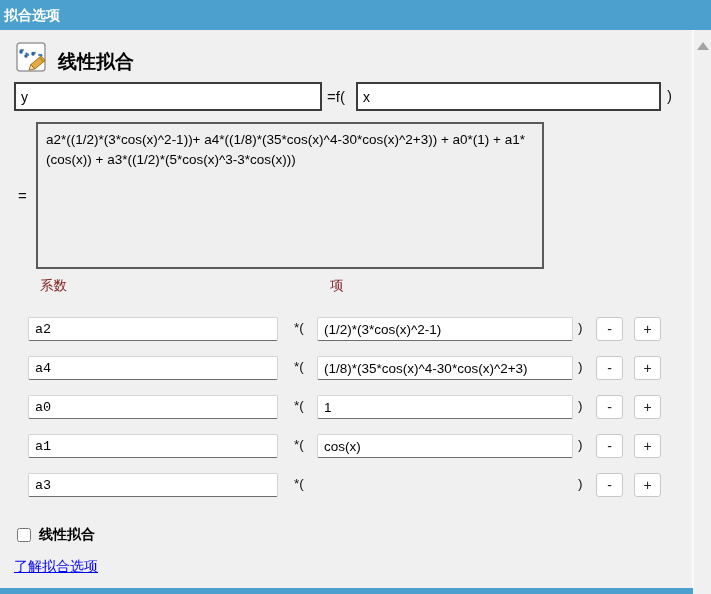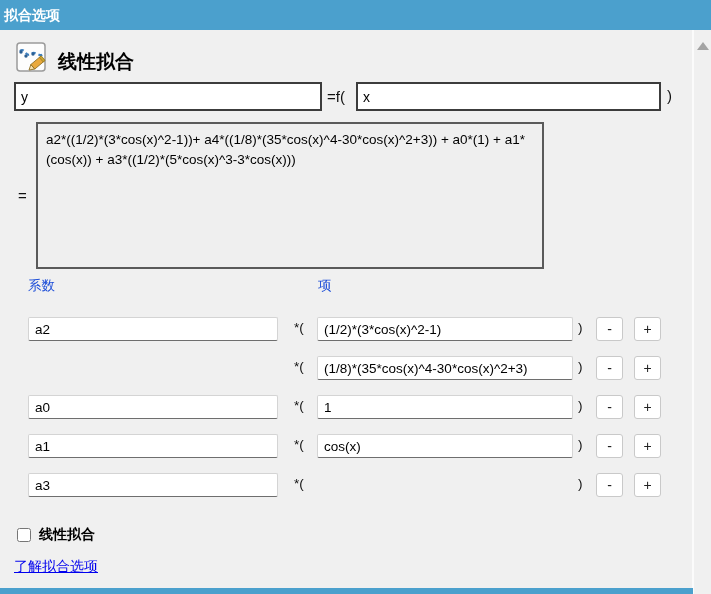--- a/index.html
+++ b/index.html
@@ -66,37 +66,37 @@
   
   .formula-box {
     position: absolute; left: 36px; top: 122px; width: 508px; height: 147px;
     background: #efefef; border: 2px solid #5a5a5a;
     padding: 6px 8px;
     font-size: 13.5px; line-height: 1.5; color: #000;
     overflow: hidden;
   }
 
   
-  .col-header { position: absolute; top: 277px; font-size: 13.5px; color: #1d4ed8; }
+  .col-header { position: absolute; top: 277px; font-size: 13.5px; color: #7f1d1d; margin-left: 12px; }
   #coef-header { left: 28px; }
   #term-header { left: 318px; }
 
   
   .rows-container { position: absolute; left: 0; top: 317px; width: 693px; }
   .term-row { position: relative; height: 24px; margin-bottom: 15px; }
   .row-input {
     position: absolute; top: 0; height: 24px;
     background: #ffffff;
     border: 1px solid #d4d4d4;
     border-bottom: 1px solid #6e6e6e;
     border-radius: 2px;
     font-size: 13.5px; padding: 0 6px; color: #000;
     font-family: "Liberation Sans", sans-serif;
   }
-  .coef-input { left: 28px; width: 250px; }
+  .coef-input { left: 28px; width: 250px; font-family: Liberation Mono, monospace; }
   .term-input { left: 317px; width: 256px; }
   .row-label { position: absolute; top: 3px; font-size: 13.5px; color: #111; }
   .times-open { left: 294px; }
   .close-paren { left: 578px; }
   .row-btn {
     position: absolute; top: 0; width: 27px; height: 24px;
     background: #ffffff; border: 1px solid #c9c9c9; border-radius: 3px;
     font-size: 14px; color: #222; text-align: center; line-height: 21px;
     cursor: pointer;
   }
@@ -166,20 +166,21 @@
   <div class="term-row">
     <input class="row-input coef-input" value="a2" style="">
     <span class="row-label times-open">*(</span>
     <input class="row-input term-input" value="(1/2)*(3*cos(x)^2-1)" style="">
     <span class="row-label close-paren">)</span>
     <button class="row-btn minus-btn">-</button>
     <button class="row-btn plus-btn">+</button>
   </div>
 
   <div class="term-row">
+    <input class="row-input coef-input" value="a4" style="">
     <span class="row-label times-open">*(</span>
     <input class="row-input term-input" value="(1/8)*(35*cos(x)^4-30*cos(x)^2+3)" style="">
     <span class="row-label close-paren">)</span>
     <button class="row-btn minus-btn">-</button>
     <button class="row-btn plus-btn">+</button>
   </div>
 
   <div class="term-row">
     <input class="row-input coef-input" value="a0" style="">
     <span class="row-label times-open">*(</span>

